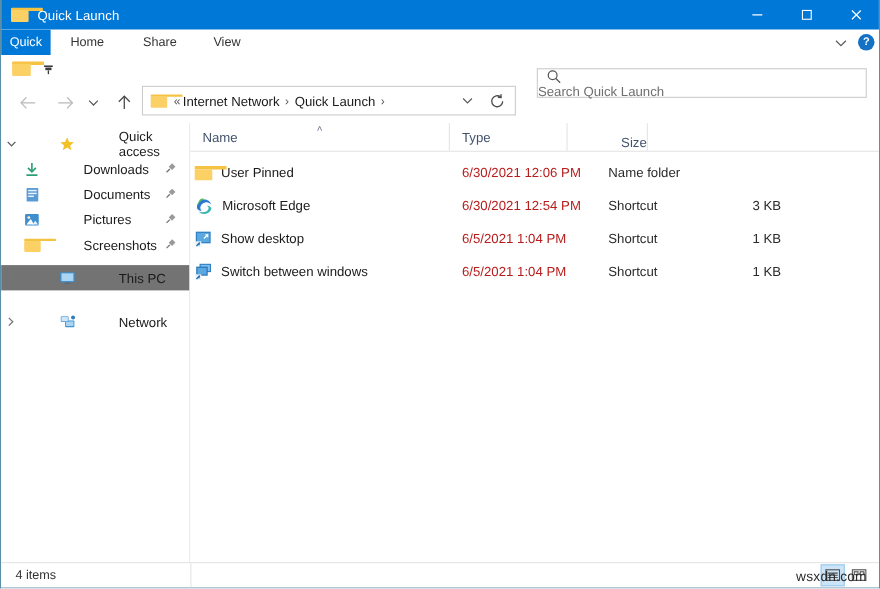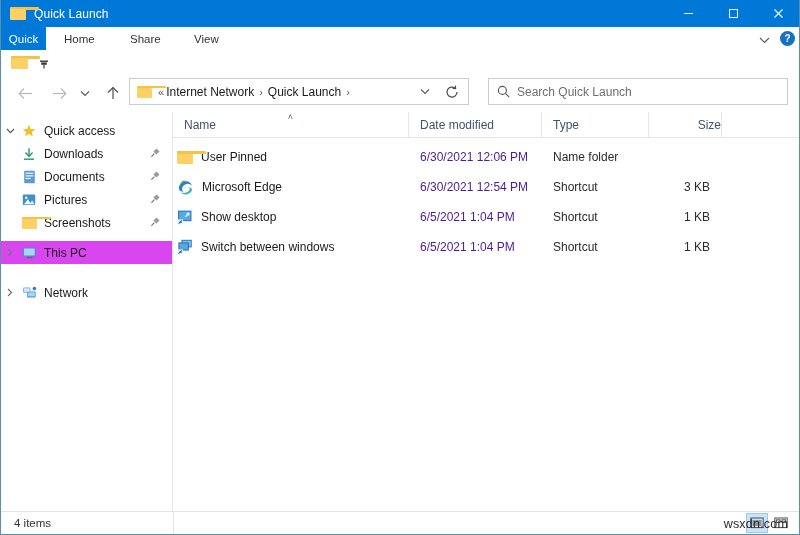--- a/index.html
+++ b/index.html
@@ -182,26 +182,27 @@
     display: flex; align-items: center; gap: 3px;
   }
   .addr-icon {
     width: 24px; height: 24px;
     display: flex; align-items: center; justify-content: center;
     color: #4d4d4d;
   }
 
   .searchbox {
     position: absolute;
-    left: 487px; top: 78px;
+    left: 487px; top: 62px;
     width: 300px; height: 27px;
     border: 1px solid #cccccc;
     background: #ffffff;
-    display: flex; align-items: center;
+    display: flex; 
     box-sizing: border-box;
+    flex-direction: column;
   }
   .search-icon-wrap {
     width: 28px;
     display: flex; align-items: center; justify-content: center;
     color: #555555;
   }
   .search-placeholder {
     font-size: 12px;
     color: #6e6e6e;
   }
@@ -225,22 +226,23 @@
     position: relative;
   }
   .side-item {
     height: 23px;
     display: flex;
     align-items: center;
     position: relative;
     font-size: 12px;
     color: #1a1a1a;
     cursor: default;
-  }
-  .side-item.selected { background: #d946ef; text-align: right; }
+    gap: 32px;
+  }
+  .side-item.selected { background: #737373; text-align: right; }
   .side-expander {
     width: 18px;
     display: flex; align-items: center; justify-content: center;
     color: #767676;
     font-size: 9px;
     flex: 0 0 18px;
   }
   .side-icon {
     width: 20px;
     display: flex; align-items: center; justify-content: center;
@@ -282,40 +284,40 @@
     left: 50%;
     top: 1px;
     transform: translateX(-50%);
     color: #5a6a85;
     font-size: 9px;
     line-height: 9px;
   }
   .col-name { width: 236px; }
   .col-date { width: 133px; }
   .col-type { width: 107px; }
-  .col-size { width: 73px; justify-content: flex-end; padding-right: 0; padding-left: 11px;}
+  .col-size { width: 73px; justify-content: flex-end; padding-right: 0; padding-left: 11px; align-items: flex-end;}
 
   .rows { padding-top: 4px; }
   .filerow {
     height: 30px;
     display: flex;
     align-items: center;
     font-size: 12px;
     color: #1a1a1a;
     cursor: default;
   }
   .cell-name {
     width: 236px;
     display: flex; align-items: center;
     box-sizing: border-box;
     padding-left: 4px;
     overflow: hidden;
   }
   .cell-name .nm { margin-left: 8px; white-space: nowrap; }
-  .cell-date { width: 133px; box-sizing: border-box; padding-left: 11px; color: #4c1d95; }
+  .cell-date { width: 133px; box-sizing: border-box; padding-left: 11px; color: #b91c1c; }
   .cell-type { width: 107px; box-sizing: border-box; padding-left: 11px; color: #2b2b2b; }
   .cell-size { width: 73px; box-sizing: border-box; text-align: right; padding-right: 12px; color: #2b2b2b; }
 
   
   .statusbar {
     position: absolute;
     left: 0; bottom: 0;
     width: 798px; height: 22px;
     background: #ffffff;
     border-top: 1px solid #e4e4e4;
@@ -619,23 +621,20 @@
       </div>
 
     </div>
 
     <div class="filepane">
 
       <div class="colheaders">
         <div class="colh col-name">
           <span class="sort-caret">˄</span>
           <span>Name</span>
-        </div>
-        <div class="colh col-date">
-          <span>Date modified</span>
         </div>
         <div class="colh col-type">
           <span>Type</span>
         </div>
         <div class="colh col-size">
           <span>Size</span>
         </div>
       </div>
 
       <div class="rows">

